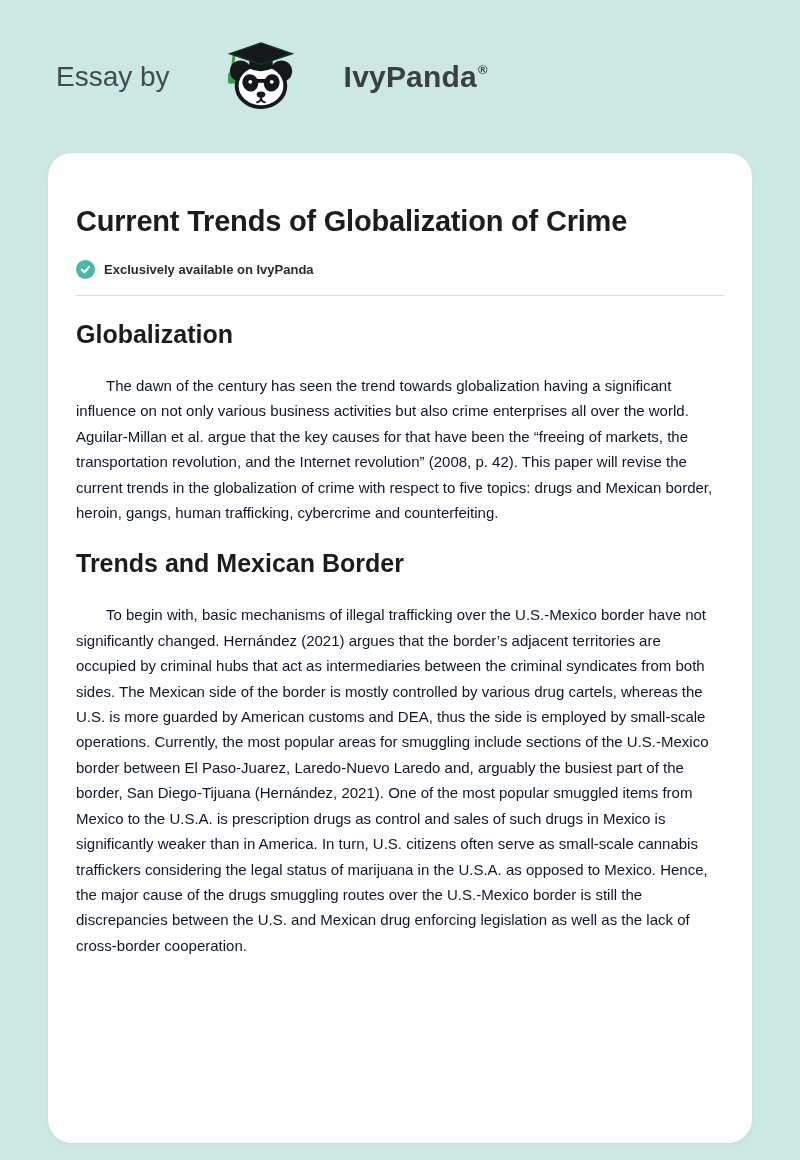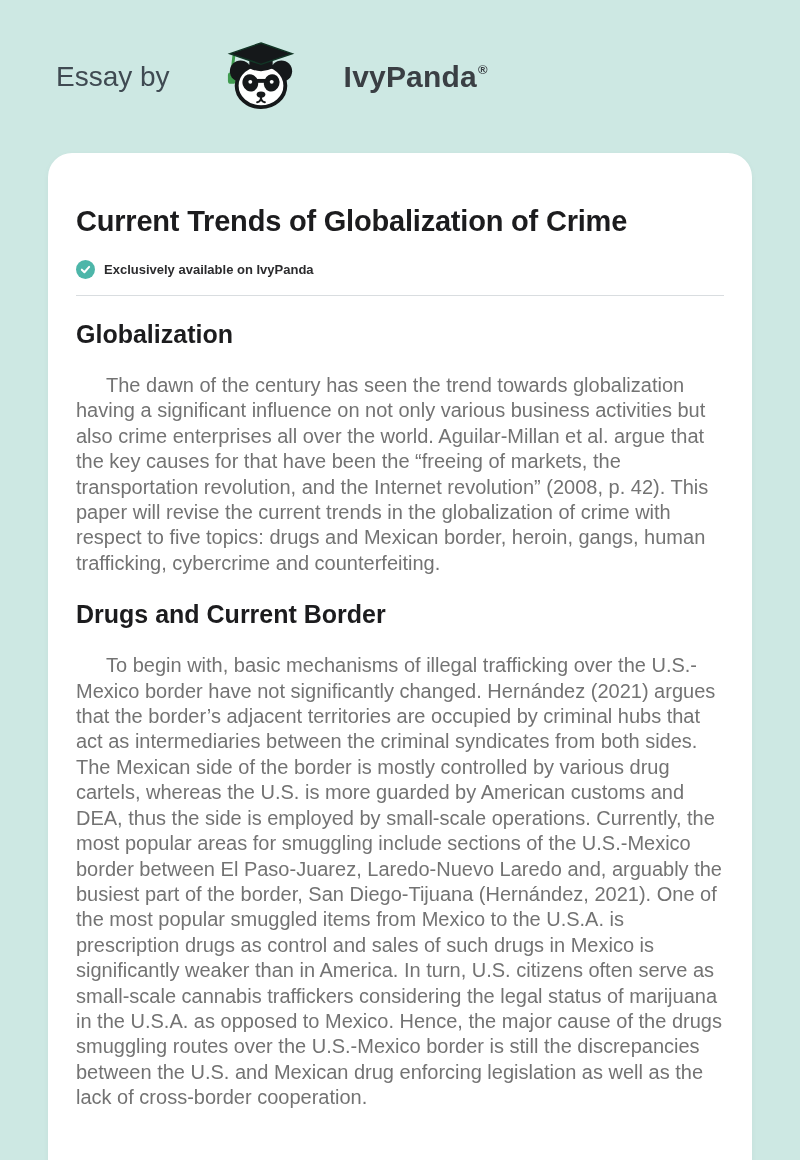--- a/index.html
+++ b/index.html
@@ -92,23 +92,23 @@
     margin: 0 0 14px 0;
   }
   .section-heading {
     font-size: 25px;
     font-weight: 700;
     color: #1c1c1e;
     margin-top: 24px;
     margin-bottom: 24px;
   }
   .section-paragraph {
-    font-size: 20px;
+    font-size: 15px;
     line-height: 25.4px;
-    color: #737373;
+    color: #0f172a;
     text-indent: 30px;
     margin-bottom: 10px;
   }
 </style>
 </head>
 <body>
 
 <header class="page-header">
   <span class="essay-by">Essay by</span>
 
@@ -159,17 +159,17 @@
   </div>
 
   <hr class="divider">
 
   <section>
     <h2 class="section-heading">Globalization</h2>
     <p class="section-paragraph">The dawn of the century has seen the trend towards globalization having a significant influence on not only various business activities but also crime enterprises all over the world. Aguilar-Millan et al. argue that the key causes for that have been the “freeing of markets, the transportation revolution, and the Internet revolution” (2008, p. 42). This paper will revise the current trends in the globalization of crime with respect to five topics: drugs and Mexican border, heroin, gangs, human trafficking, cybercrime and counterfeiting.</p>
   </section>
 
   <section>
-    <h2 class="section-heading">Drugs and Current Border</h2>
+    <h2 class="section-heading">Trends and Mexican Border</h2>
     <p class="section-paragraph">To begin with, basic mechanisms of illegal trafficking over the U.S.-Mexico border have not significantly changed. Hernández (2021) argues that the border’s adjacent territories are occupied by criminal hubs that act as intermediaries between the criminal syndicates from both sides. The Mexican side of the border is mostly controlled by various drug cartels, whereas the U.S. is more guarded by American customs and DEA, thus the side is employed by small-scale operations. Currently, the most popular areas for smuggling include sections of the U.S.-Mexico border between El Paso-Juarez, Laredo-Nuevo Laredo and, arguably the busiest part of the border, San Diego-Tijuana (Hernández, 2021). One of the most popular smuggled items from Mexico to the U.S.A. is prescription drugs as control and sales of such drugs in Mexico is significantly weaker than in America. In turn, U.S. citizens often serve as small-scale cannabis traffickers considering the legal status of marijuana in the U.S.A. as opposed to Mexico. Hence, the major cause of the drugs smuggling routes over the U.S.-Mexico border is still the discrepancies between the U.S. and Mexican drug enforcing legislation as well as the lack of cross-border cooperation.</p>
   </section>
 
 </main>
 
 </body></html>

